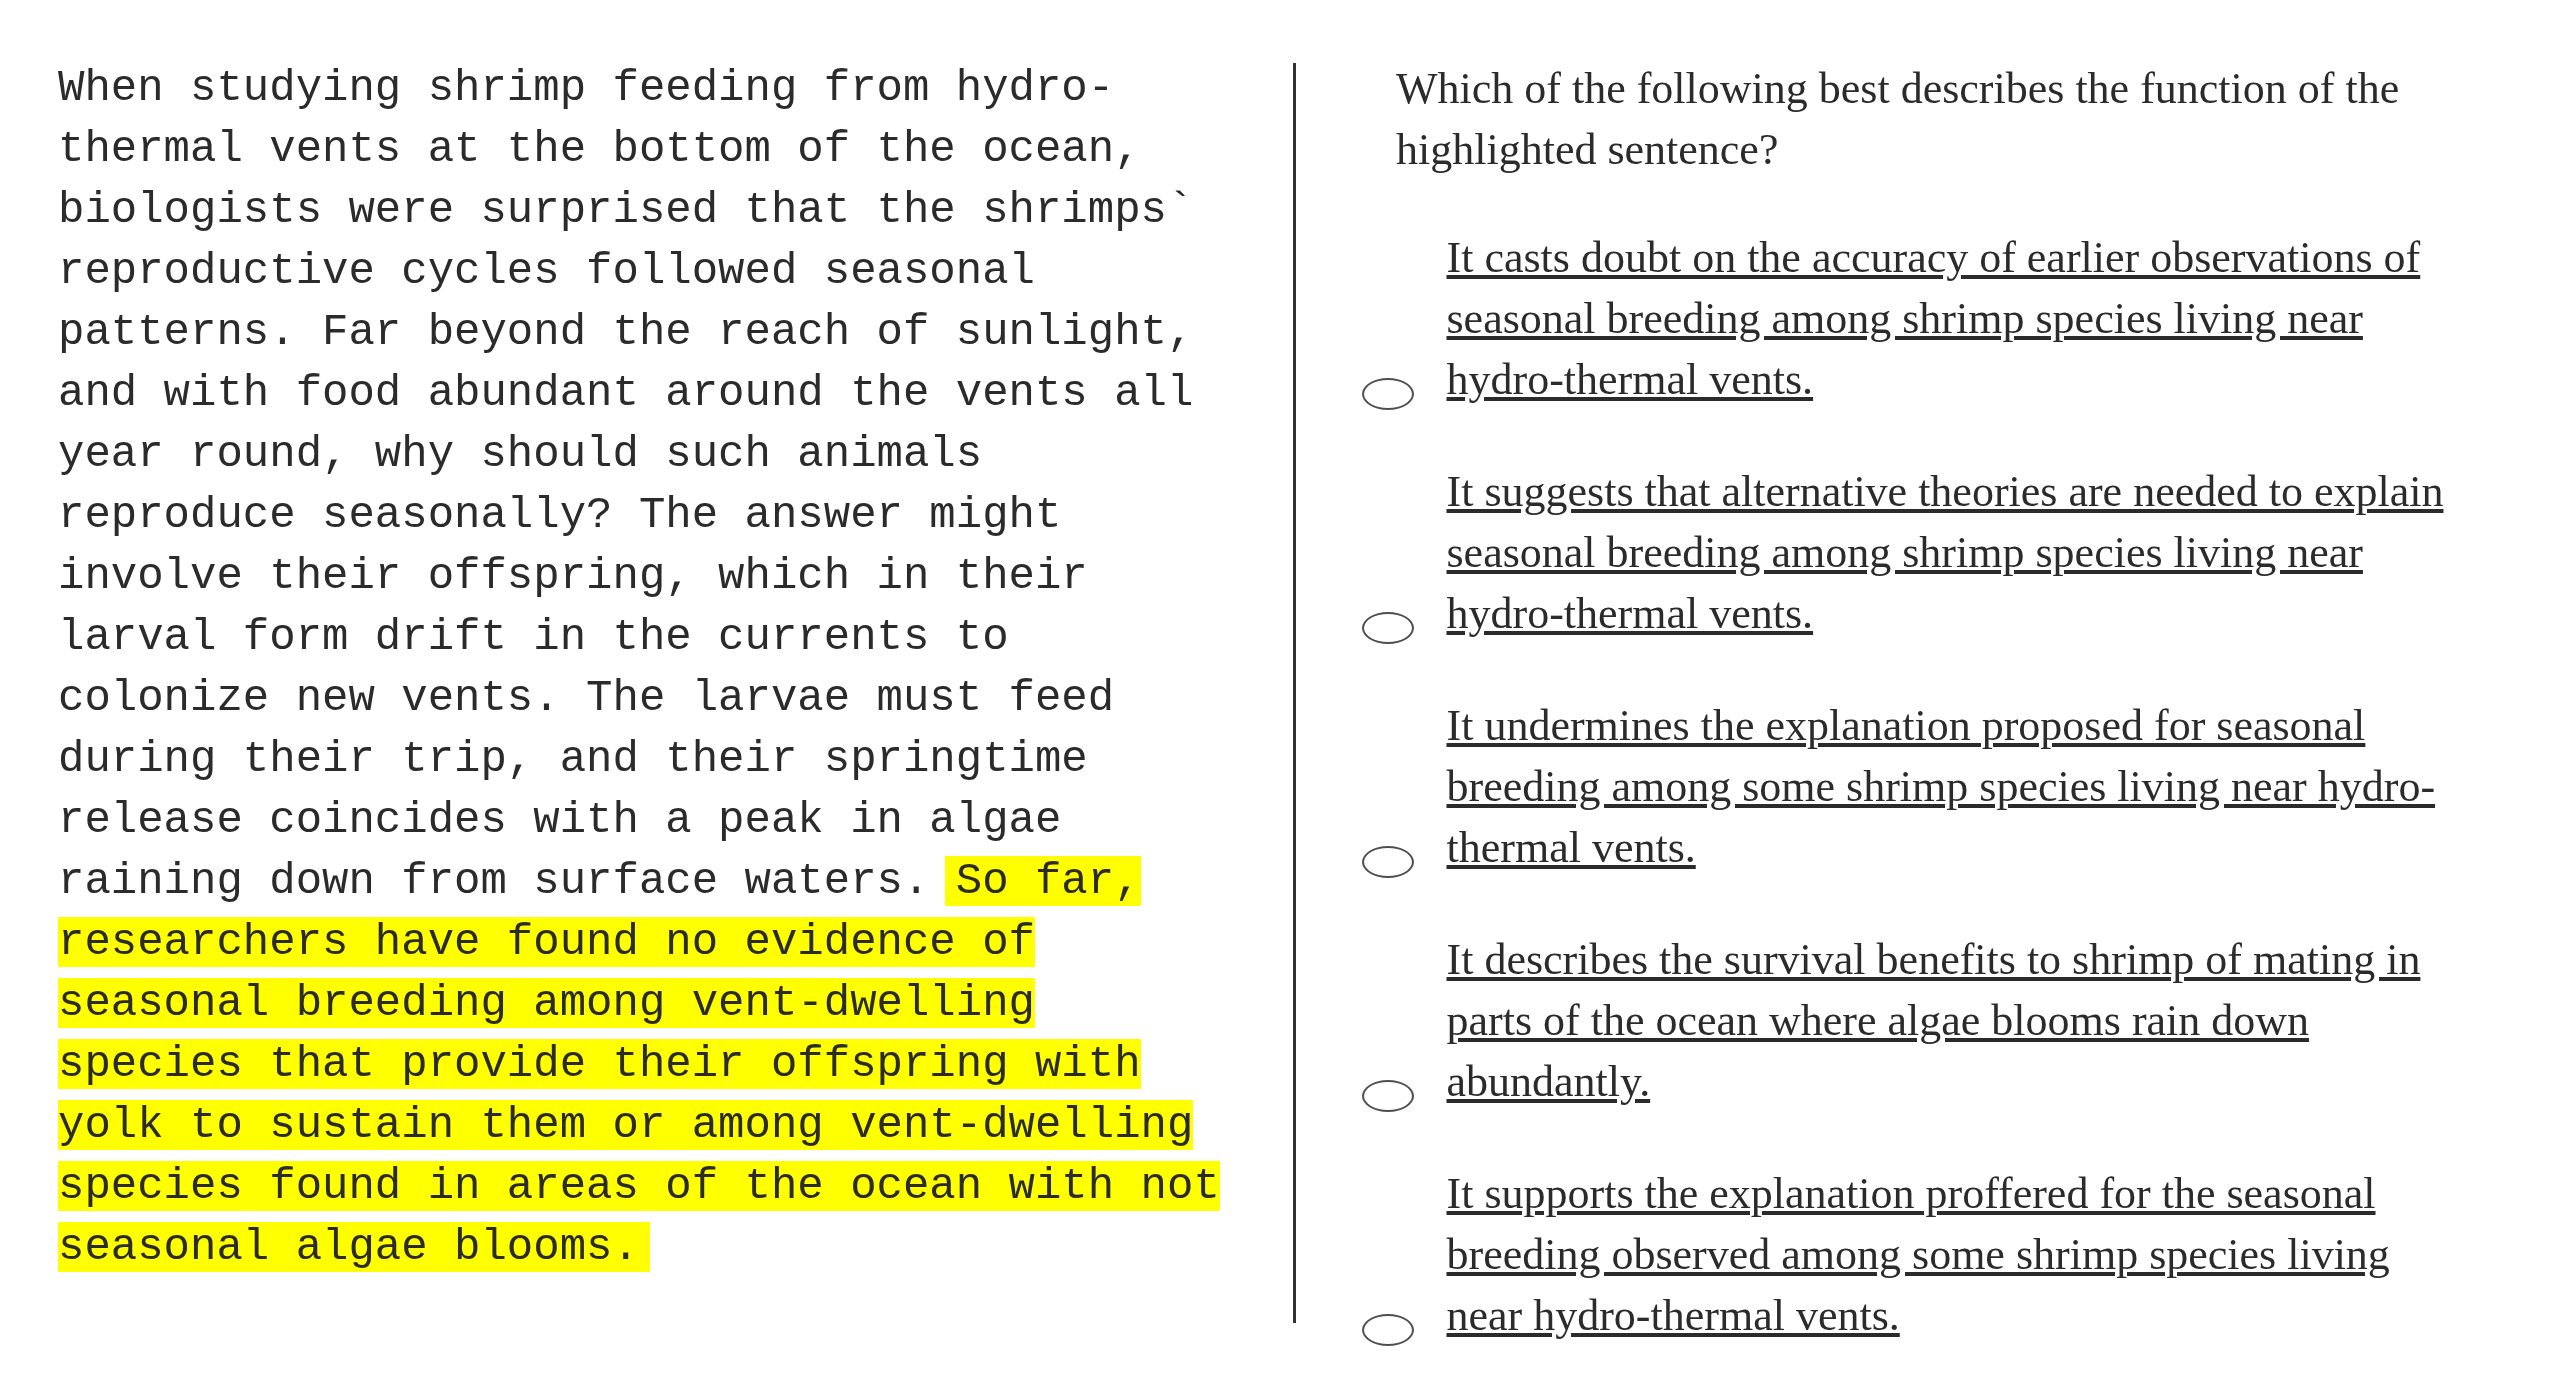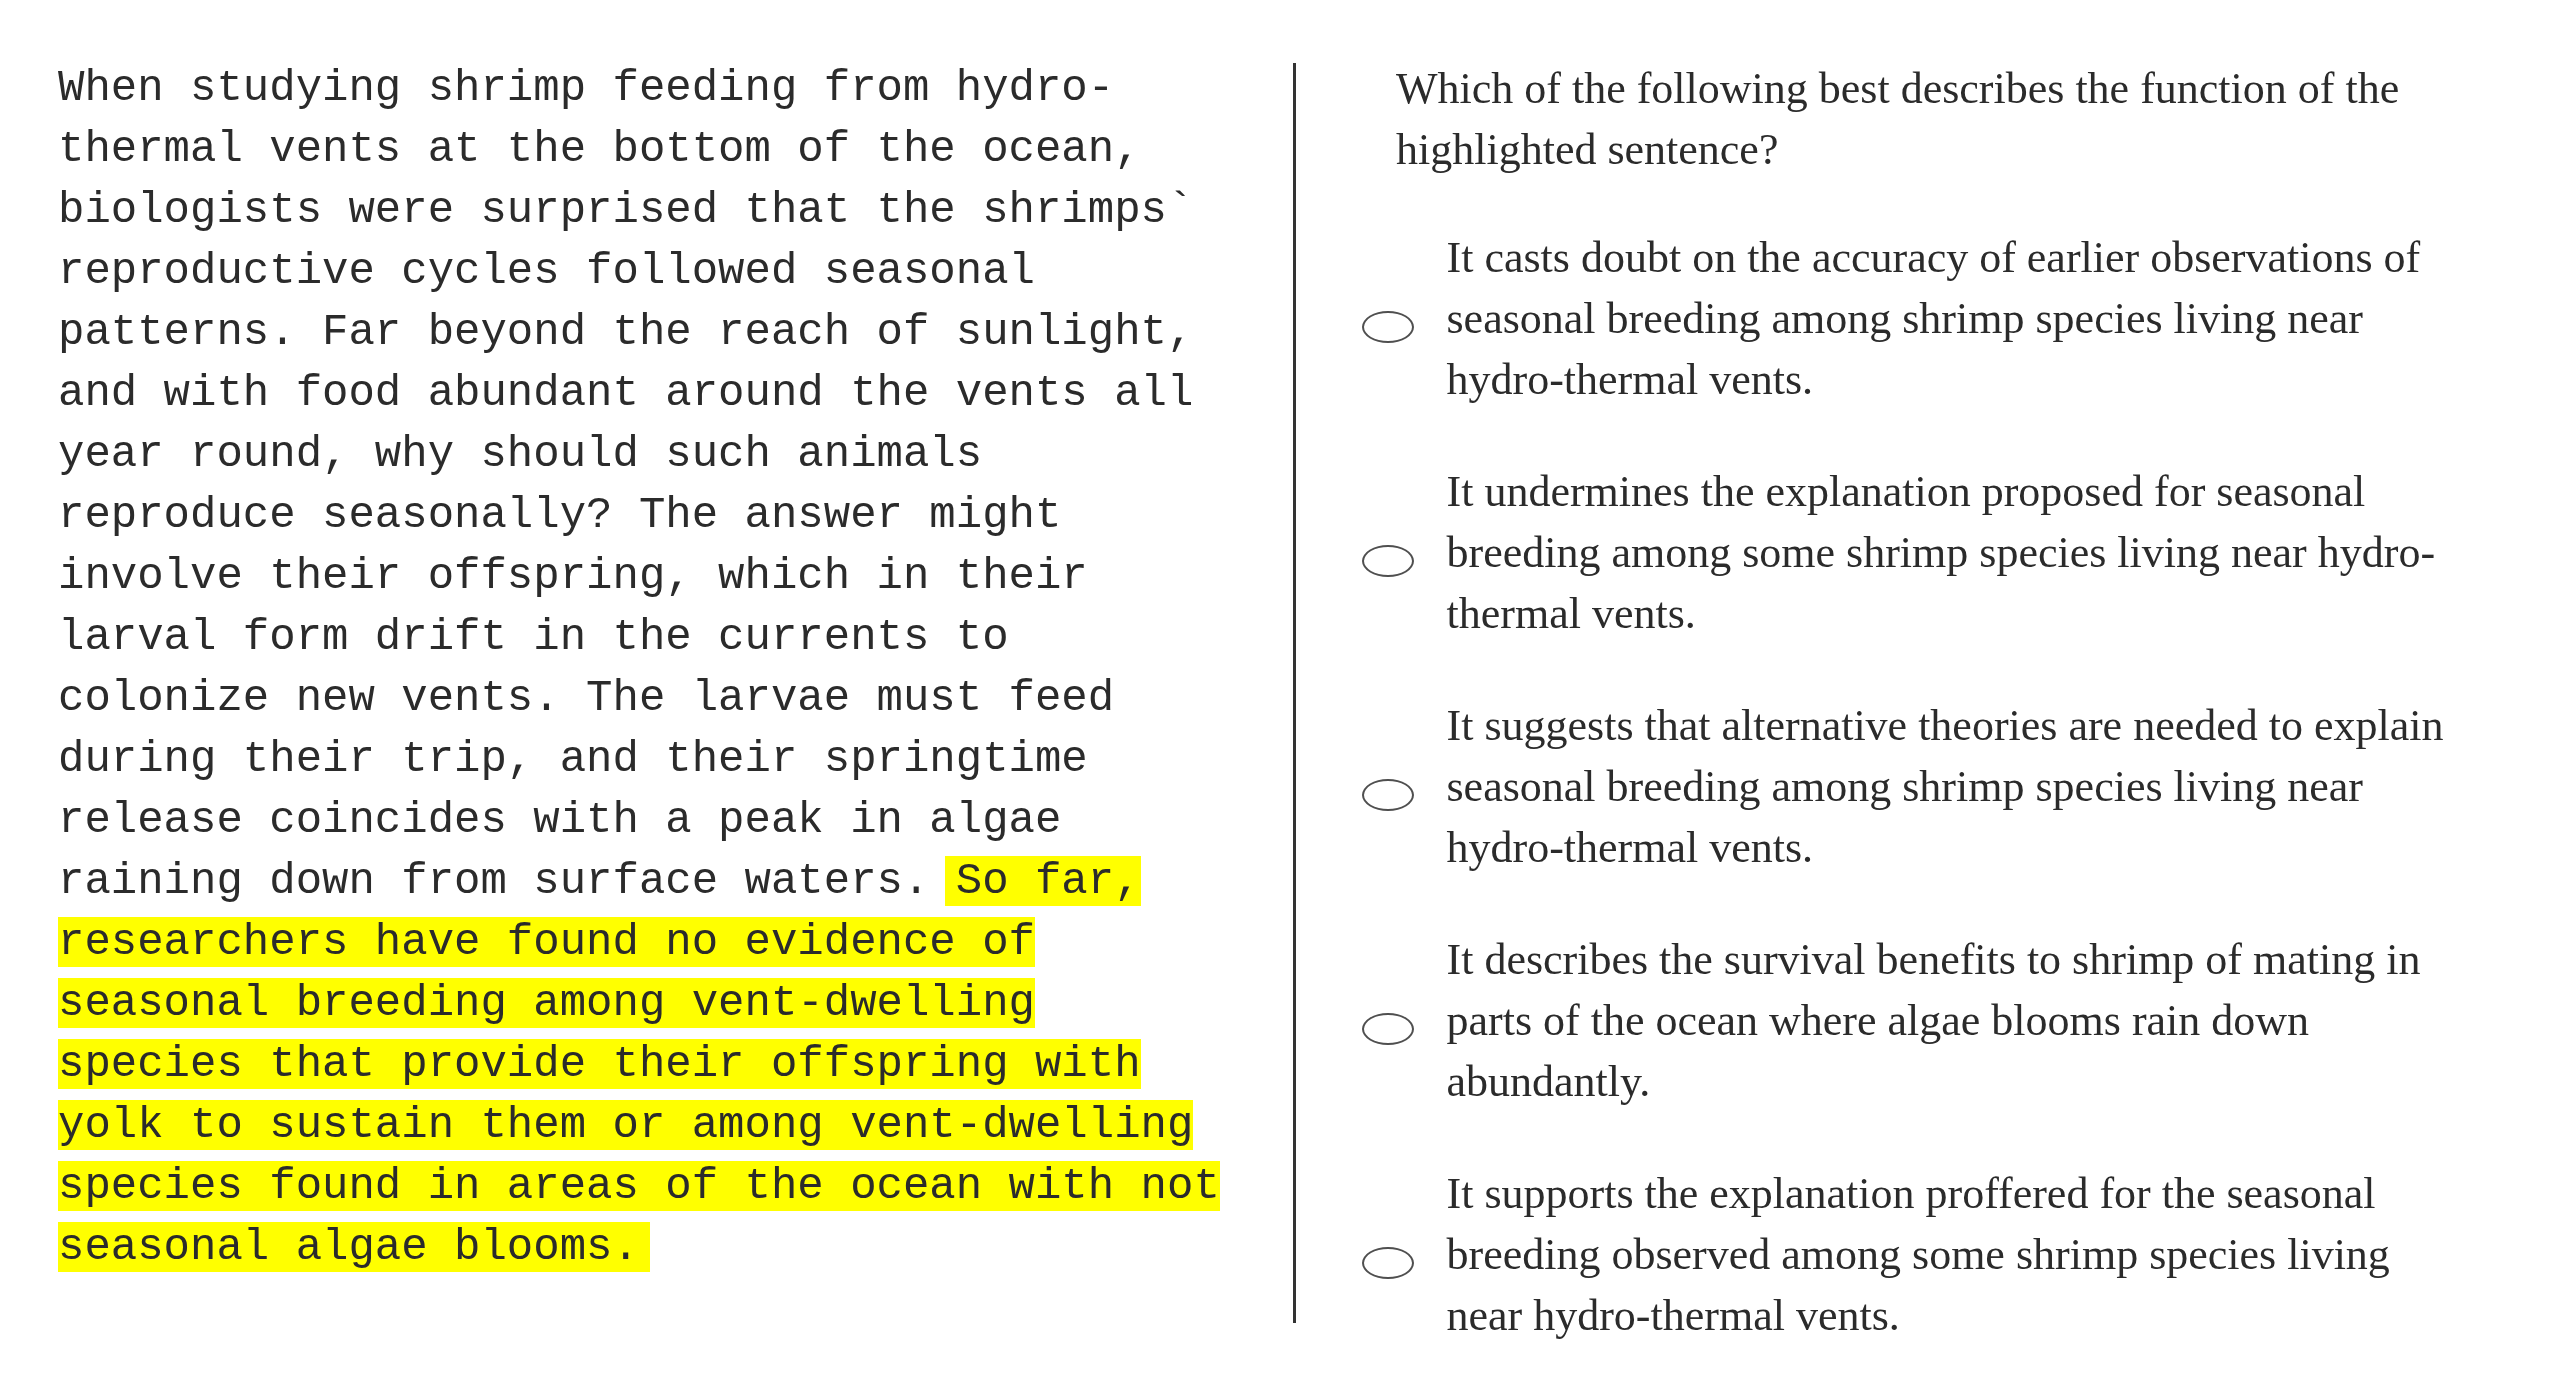--- a/index.html
+++ b/index.html
@@ -43,24 +43,25 @@
     position: absolute;
     left: 1355px; top: 58px;
     width: 1116px;
     font-size: 44px;
     line-height: 61px;
   }
   .question { width: 1078px; margin-left: 41px; }
   .options { margin-top: 47px; }
   .option {
     display: flex;
-    align-items: center;
+    align-items: flex-end;
     padding-left: 6.5px;
     margin-bottom: 51px;
     cursor: pointer;
+    text-decoration: underline;
   }
   .radio {
     flex: 0 0 auto;
     width: 52px; height: 32px;
     border: 2.8px solid #4f4f4f;
     border-radius: 50%;
     background: #ffffff;
     margin-top: 16.7px;
     margin-right: 33px;
     cursor: pointer;
@@ -81,26 +82,26 @@
 
     <div class="options">
 
       <div class="option">
         <span class="radio"></span>
         <span class="option-text">It casts doubt on the accuracy of earlier observations of seasonal breeding among shrimp species living near hydro-thermal vents.</span>
       </div>
 
       <div class="option">
         <span class="radio"></span>
-        <span class="option-text">It undermines the explanation proposed for seasonal breeding among some shrimp species living near hydro-thermal vents.</span>
+        <span class="option-text">It suggests that alternative theories are needed to explain seasonal breeding among shrimp species living near hydro-thermal vents.</span>
       </div>
 
       <div class="option">
         <span class="radio"></span>
-        <span class="option-text">It suggests that alternative theories are needed to explain seasonal breeding among shrimp species living near hydro-thermal vents.</span>
+        <span class="option-text">It undermines the explanation proposed for seasonal breeding among some shrimp species living near hydro-thermal vents.</span>
       </div>
 
       <div class="option">
         <span class="radio"></span>
         <span class="option-text">It describes the survival benefits to shrimp of mating in parts of the ocean where algae blooms rain down abundantly.</span>
       </div>
 
       <div class="option">
         <span class="radio"></span>
         <span class="option-text">It supports the explanation proffered for the seasonal breeding observed among some shrimp species living near hydro-thermal vents.</span>

